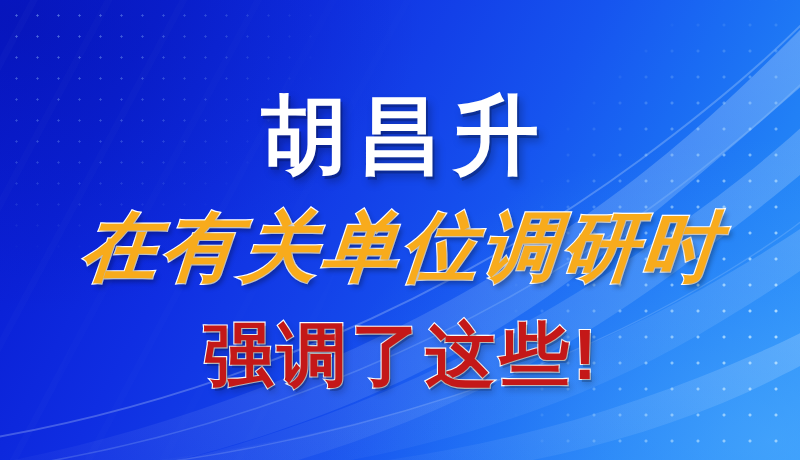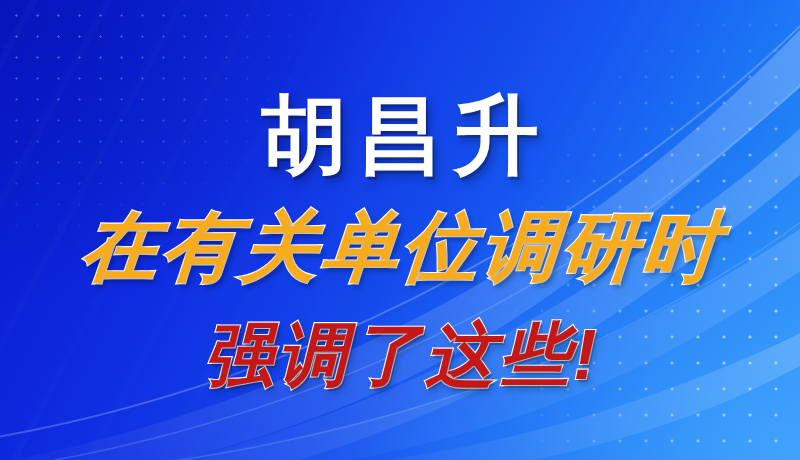--- a/index.html
+++ b/index.html
@@ -150,21 +150,20 @@
     font-weight: 700;
     color: #c41818;
     letter-spacing: 4px;
     text-indent: 4px;
     white-space: nowrap;
     -webkit-text-stroke: 2.2px #ffffff;
     paint-order: stroke fill;
     text-shadow:
       2px 3px 0 rgba(0,0,0,0.18),
       3px 5px 7px rgba(0,0,0,0.22);
-    font-style: italic;
   }
 </style>
 </head>
 <body>
 
 <div id="banner">
 
   <div class="bg-layer bg-base"></div>
   <div class="bg-layer bg-glow2"></div>
   <div class="bg-layer bg-glow"></div>

